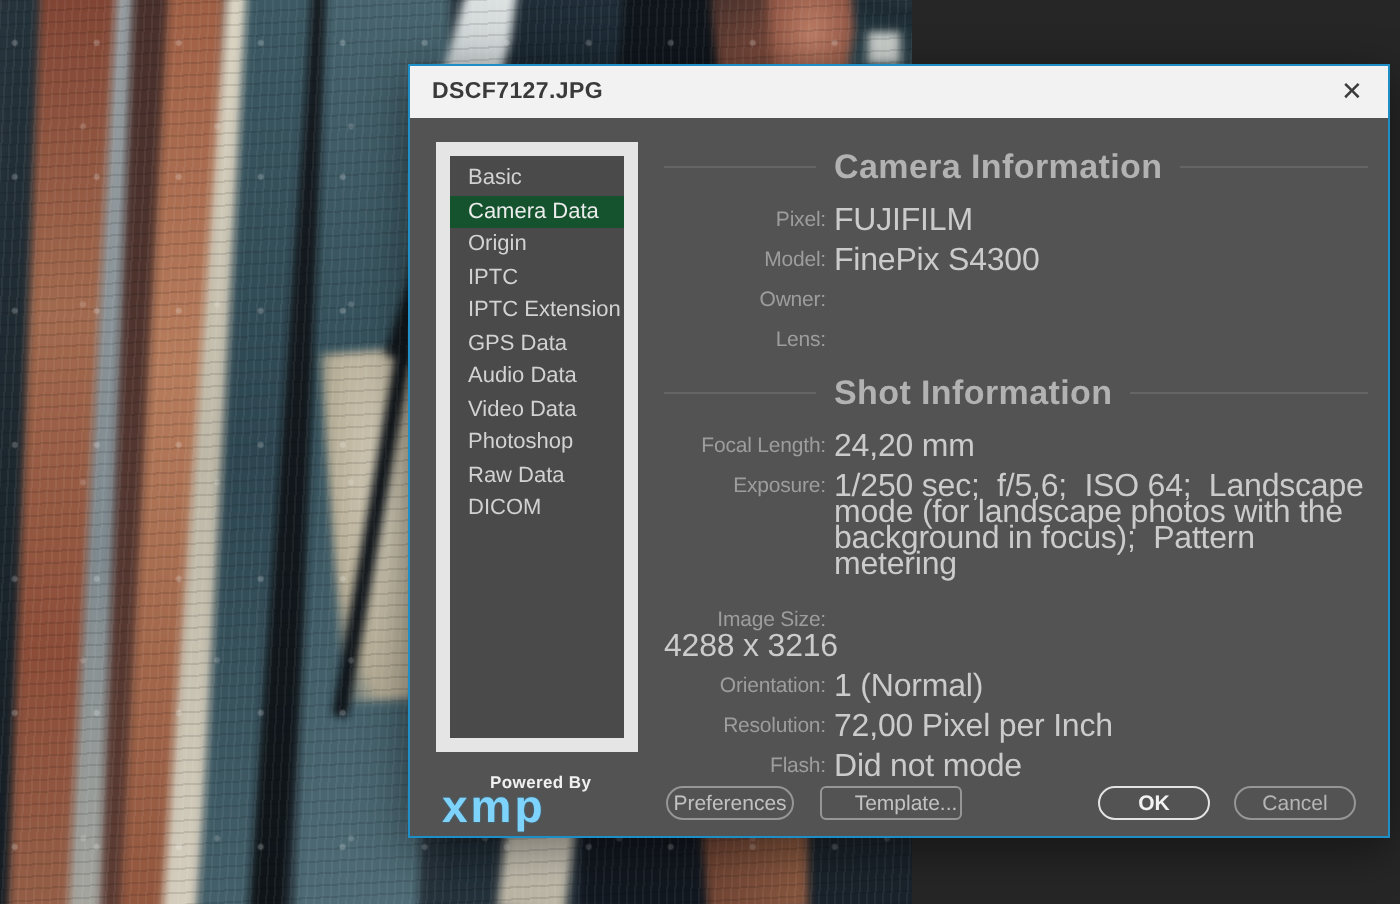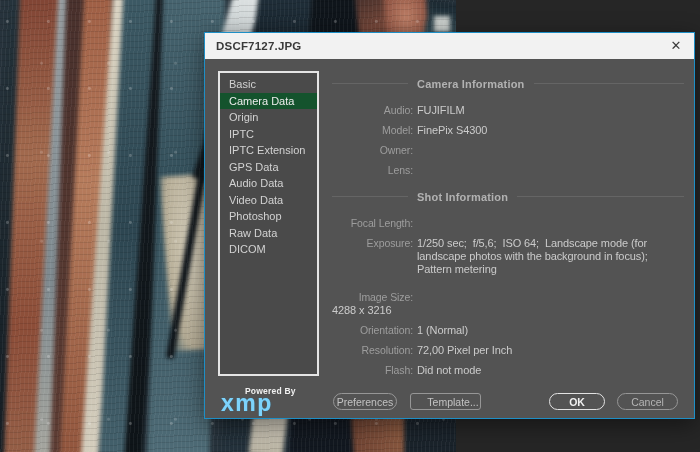--- a/index.html
+++ b/index.html
@@ -33,42 +33,42 @@
   }
   .titlebar .title{margin-left:11px;font-size:11.5px;font-weight:600;color:#3a3a3a;letter-spacing:0.2px;}
   .titlebar .close{
     margin-left:auto;margin-right:10px;font-size:13px;color:#3c3c3c;cursor:pointer;
     width:16px;text-align:center;line-height:16px;
   }
   .dialog-body{position:absolute;left:0;top:26px;right:0;bottom:0;}
   
   .listbox{
     position:absolute;left:13px;top:12px;width:101px;height:305px;
-    box-sizing:border-box;border:2px solid #e5e5e5;background:#4a4a4a;padding-top:3px;
+    box-sizing:border-box;border:7px solid #e5e5e5;background:#4a4a4a;padding-top:3px;
   }
   .list-item{
     height:16.5px;line-height:16.5px;padding-left:9px;font-size:11px;color:#d2d2d2;
     cursor:pointer;white-space:nowrap;overflow:hidden;
   }
   .list-item.selected{background:#14532d;color:#ececec;}
   
   .content{position:absolute;left:127px;top:10px;right:10px;}
   .section-header{display:flex;align-items:center;margin:8px 0 14px 0;height:13px;}
   .section-header .line{height:1px;background:#656565;}
   .section-header .line.left{width:76px;margin-right:9px;}
   .section-header .line.right{flex:1;margin-left:9px;}
-  .section-header .section-title{font-size:11px;font-weight:bold;color:#b2b2b2;letter-spacing:0.2px;}
+  .section-header .section-title{font-size:17px;font-weight:bold;color:#b2b2b2;letter-spacing:0.2px;}
   .field-row{display:flex;margin-bottom:7px;}
   .field-row.spaced{margin-top:15px;flex-direction:column;}
   .field-label{
     width:85px;box-sizing:border-box;padding-right:4px;flex:none;
     text-align:right;font-size:10.5px;color:#9d9d9d;line-height:13px;letter-spacing:-0.1px;
   }
   .field-value{
-    flex:1;font-size:11px;color:#cbcbcb;line-height:13px;
+    flex:1;font-size:16px;color:#cbcbcb;line-height:13px;
     white-space:pre-wrap;letter-spacing:-0.1px;min-height:13px;
   }
   
   .footer{position:absolute;left:0;right:0;bottom:0;height:40px;}
   .xmp-logo{position:absolute;left:16px;bottom:6px;line-height:1;}
   .powered-by{display:block;margin-left:24px;font-size:8.5px;font-weight:700;color:#f0f0f0;letter-spacing:0.2px;}
   .xmp-text{
     display:block;font-size:23px;font-weight:800;color:#7dd3fc;letter-spacing:1.5px;
     line-height:17px;text-shadow:0 0 1px rgba(43,160,218,0.6);
   }
@@ -144,21 +144,21 @@
 
       <div class="content">
 
         <div class="section-header">
           <span class="line left"></span>
           <span class="section-title">Camera Information</span>
           <span class="line right"></span>
         </div>
 
         <div class="field-row">
-          <span class="field-label">Audio:</span>
+          <span class="field-label">Pixel:</span>
           <span class="field-value">FUJIFILM</span>
         </div>
         <div class="field-row">
           <span class="field-label">Model:</span>
           <span class="field-value">FinePix S4300</span>
         </div>
         <div class="field-row">
           <span class="field-label">Owner:</span>
           <span class="field-value"></span>
         </div>
@@ -168,20 +168,21 @@
         </div>
 
         <div class="section-header" style="margin-top:13px;">
           <span class="line left"></span>
           <span class="section-title">Shot Information</span>
           <span class="line right"></span>
         </div>
 
         <div class="field-row">
           <span class="field-label">Focal Length:</span>
+          <span class="field-value">24,20 mm</span>
         </div>
         <div class="field-row">
           <span class="field-label">Exposure:</span>
           <span class="field-value">1/250 sec;  f/5,6;  ISO 64;  Landscape mode (for landscape photos with the background in focus);  Pattern metering</span>
         </div>
         <div class="field-row spaced">
           <span class="field-label">Image Size:</span>
           <span class="field-value">4288 x 3216</span>
         </div>
         <div class="field-row">

